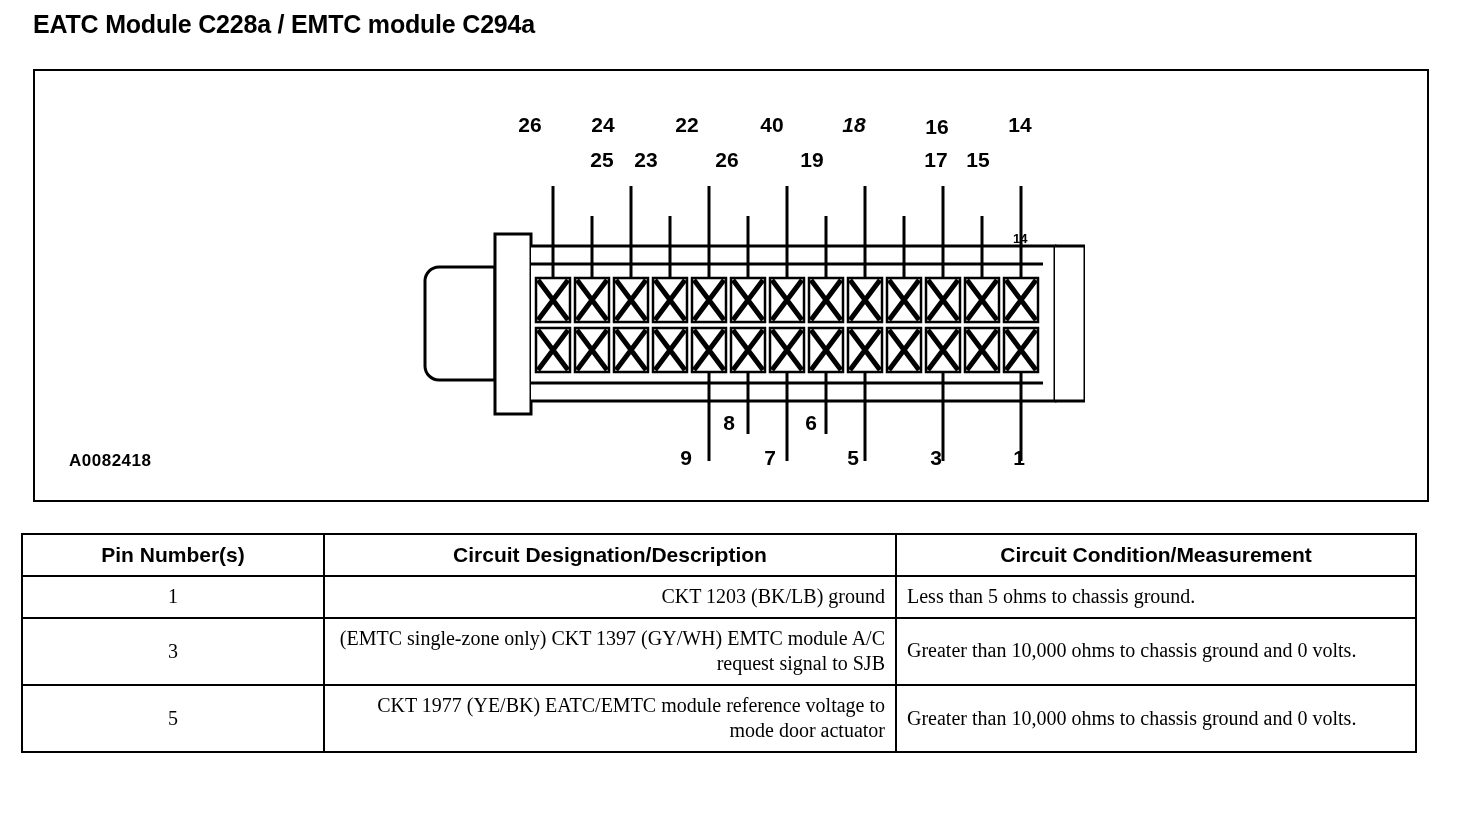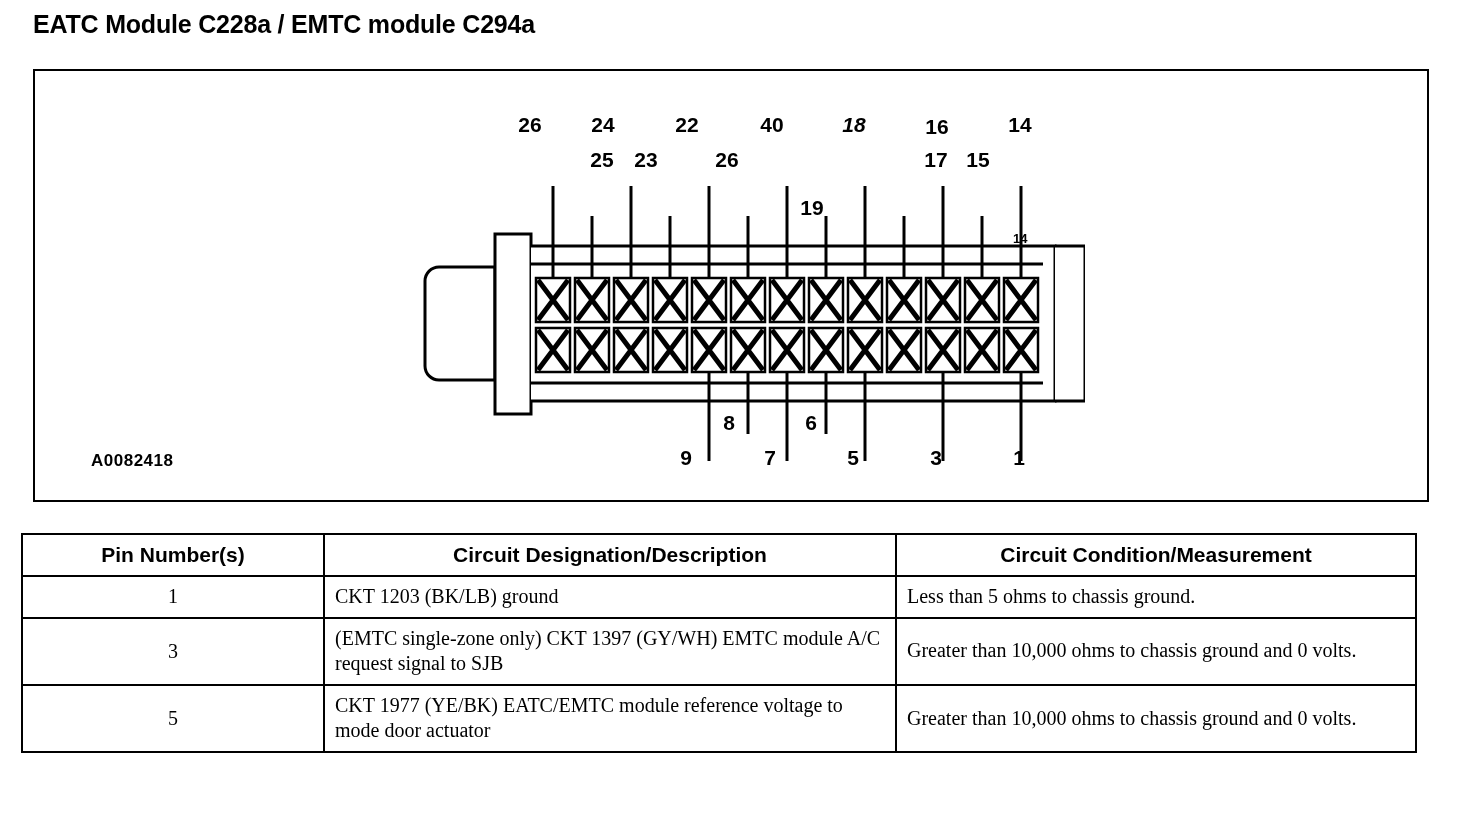--- a/index.html
+++ b/index.html
@@ -37,21 +37,21 @@
     top: 69px;
     width: 1396px;
     height: 433px;
     border: 2px solid #000;
     box-sizing: border-box;
     background: #fff;
     padding-left: 8px;
   }
   .fig-id {
     position: absolute;
-    left: 56px;
+    left: 34px;
     top: 380px;
     font-family: "Liberation Sans", sans-serif;
     font-weight: bold;
     font-size: 17px;
     letter-spacing: 0.5px;
   }
   
   .connector {
     position: absolute;
     left: 360px;
@@ -98,21 +98,21 @@
     font-size: 21px;
     padding: 8px 6px;
     text-align: center;
   }
   table.pin-table td {
     font-family: "Liberation Serif", serif;
     font-size: 20px;
     padding: 7px 10px;
   }
   td.col-pin { text-align: center; width: 288px; }
-  td.col-desc { text-align: left; width: 558px; line-height: 1.28; margin-left: 44px; }
+  td.col-desc { text-align: right; width: 558px; line-height: 1.28; margin-left: 44px; }
   td.col-cond { text-align: left; line-height: 1.28; }
   th.col-pin { width: 288px; }
   th.col-desc { width: 558px; margin-left: 28px; }
 </style>
 </head>
 <body>
 
 <div class="page">
 
   <div class="title">EATC Module C228a / EMTC module C294a</div>
@@ -121,21 +121,21 @@
 
     <div class="pin-label" style="left:495px; top:42px;">26</div>
     <div class="pin-label" style="left:567px; top:77px;text-align:center;">25</div>
     <div class="pin-label" style="left:567px; top:42px; margin-left:-17px; left:568px;"></div>
 
     <div class="pin-label" style="left:568px; top:42px;">24</div>
     <div class="pin-label" style="left:611px; top:77px;">23</div>
     <div class="pin-label" style="left:652px; top:42px;">22</div>
     <div class="pin-label" style="left:692px; top:77px;">26</div>
     <div class="pin-label" style="left:737px; top:42px;">40</div>
-    <div class="pin-label" style="left:777px; top:77px;margin-top:48px;">19</div>
+    <div class="pin-label" style="left:777px; top:77px;">19</div>
     <div class="pin-label" style="left:819px; top:42px;font-style:italic;">18</div>
     <div class="pin-label" style="left:860px; top:77px;margin-left:24px;">17</div>
     <div class="pin-label" style="left:902px; top:44px;">16</div>
     <div class="pin-label" style="left:943px; top:77px;">15</div>
     <div class="pin-label" style="left:985px; top:42px;">14</div>
 
     <div class="pin-label" style="left:651px; top:375px;">9</div>
     <div class="pin-label" style="left:694px; top:340px;">8</div>
     <div class="pin-label" style="left:735px; top:375px;">7</div>
     <div class="pin-label" style="left:776px; top:340px;">6</div>

